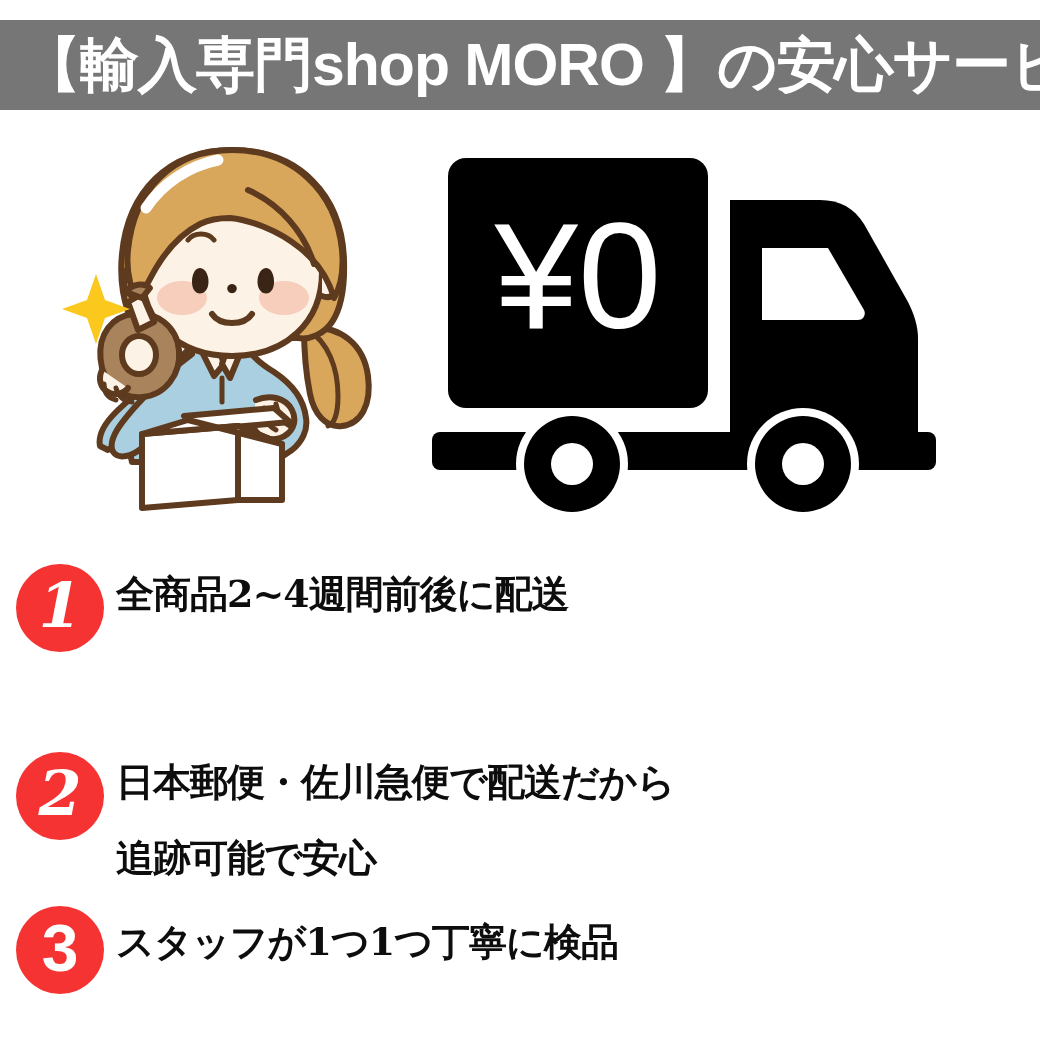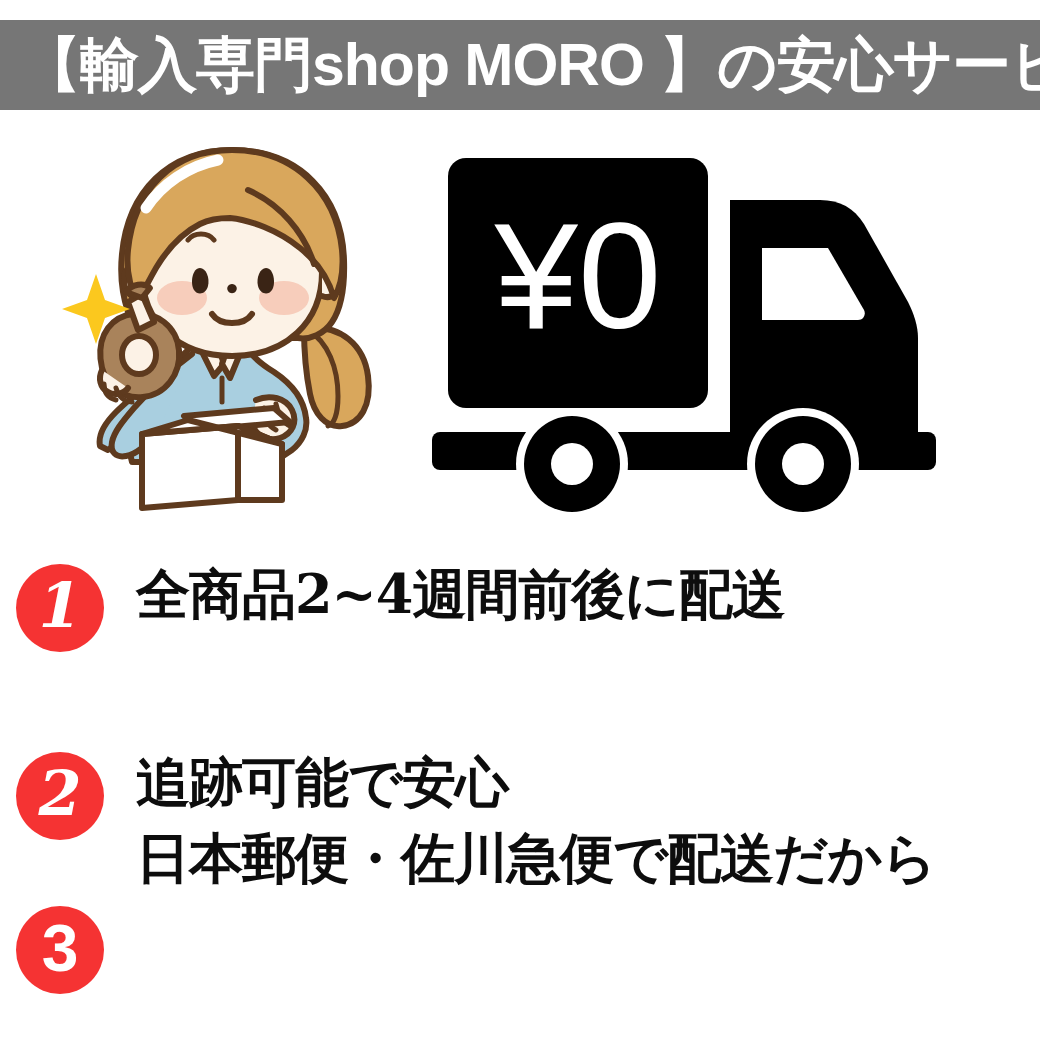--- a/index.html
+++ b/index.html
@@ -118,25 +118,25 @@
     box-sizing: border-box;
   }
   .badge.b3 .badge-num {
     font-style: normal;
     font-family: "Liberation Sans", "DejaVu Sans", sans-serif;
     font-size: 66px;
   }
 
   .benefit-text {
     flex: 1 1 auto;
-    margin-left: 32px;
+    margin-left: 12px;
     color: #0d0d0d;
     font-family: "DejaVu Serif", "Liberation Serif", serif;
     font-weight: bold;
-    font-size: 54px;
+    font-size: 38px;
     line-height: 76px;
     letter-spacing: -1px;
     white-space: nowrap;
   }
   .benefit-text .line-indent { padding-left: 26px; display: block; }
   .benefit-text .line { display: block; }
   .benefit-row.r3 .benefit-text { margin-top: 6px; }
 </style>
 </head>
 <body>
@@ -271,26 +271,29 @@
         <span class="line">全商品2~4週間前後に配送</span>
       </div>
     </div>
 
     <div class="benefit-row r2">
       <div class="badge b2">
         <div class="badge-circle"></div>
         <div class="badge-num">2</div>
       </div>
       <div class="benefit-text">
+        <span class="line">日本郵便・佐川急便で配送だから</span>
         <span class="line">追跡可能で安心</span>
-        <span class="line">日本郵便・佐川急便で配送だから</span>
       </div>
     </div>
 
     <div class="benefit-row r3">
       <div class="badge b3">
         <div class="badge-circle"></div>
         <div class="badge-num">3</div>
       </div>
+      <div class="benefit-text">
+        <span class="line">スタッフが1つ1つ丁寧に検品</span>
+      </div>
     </div>
 
   </div>
 </div>
 
 </body></html>

